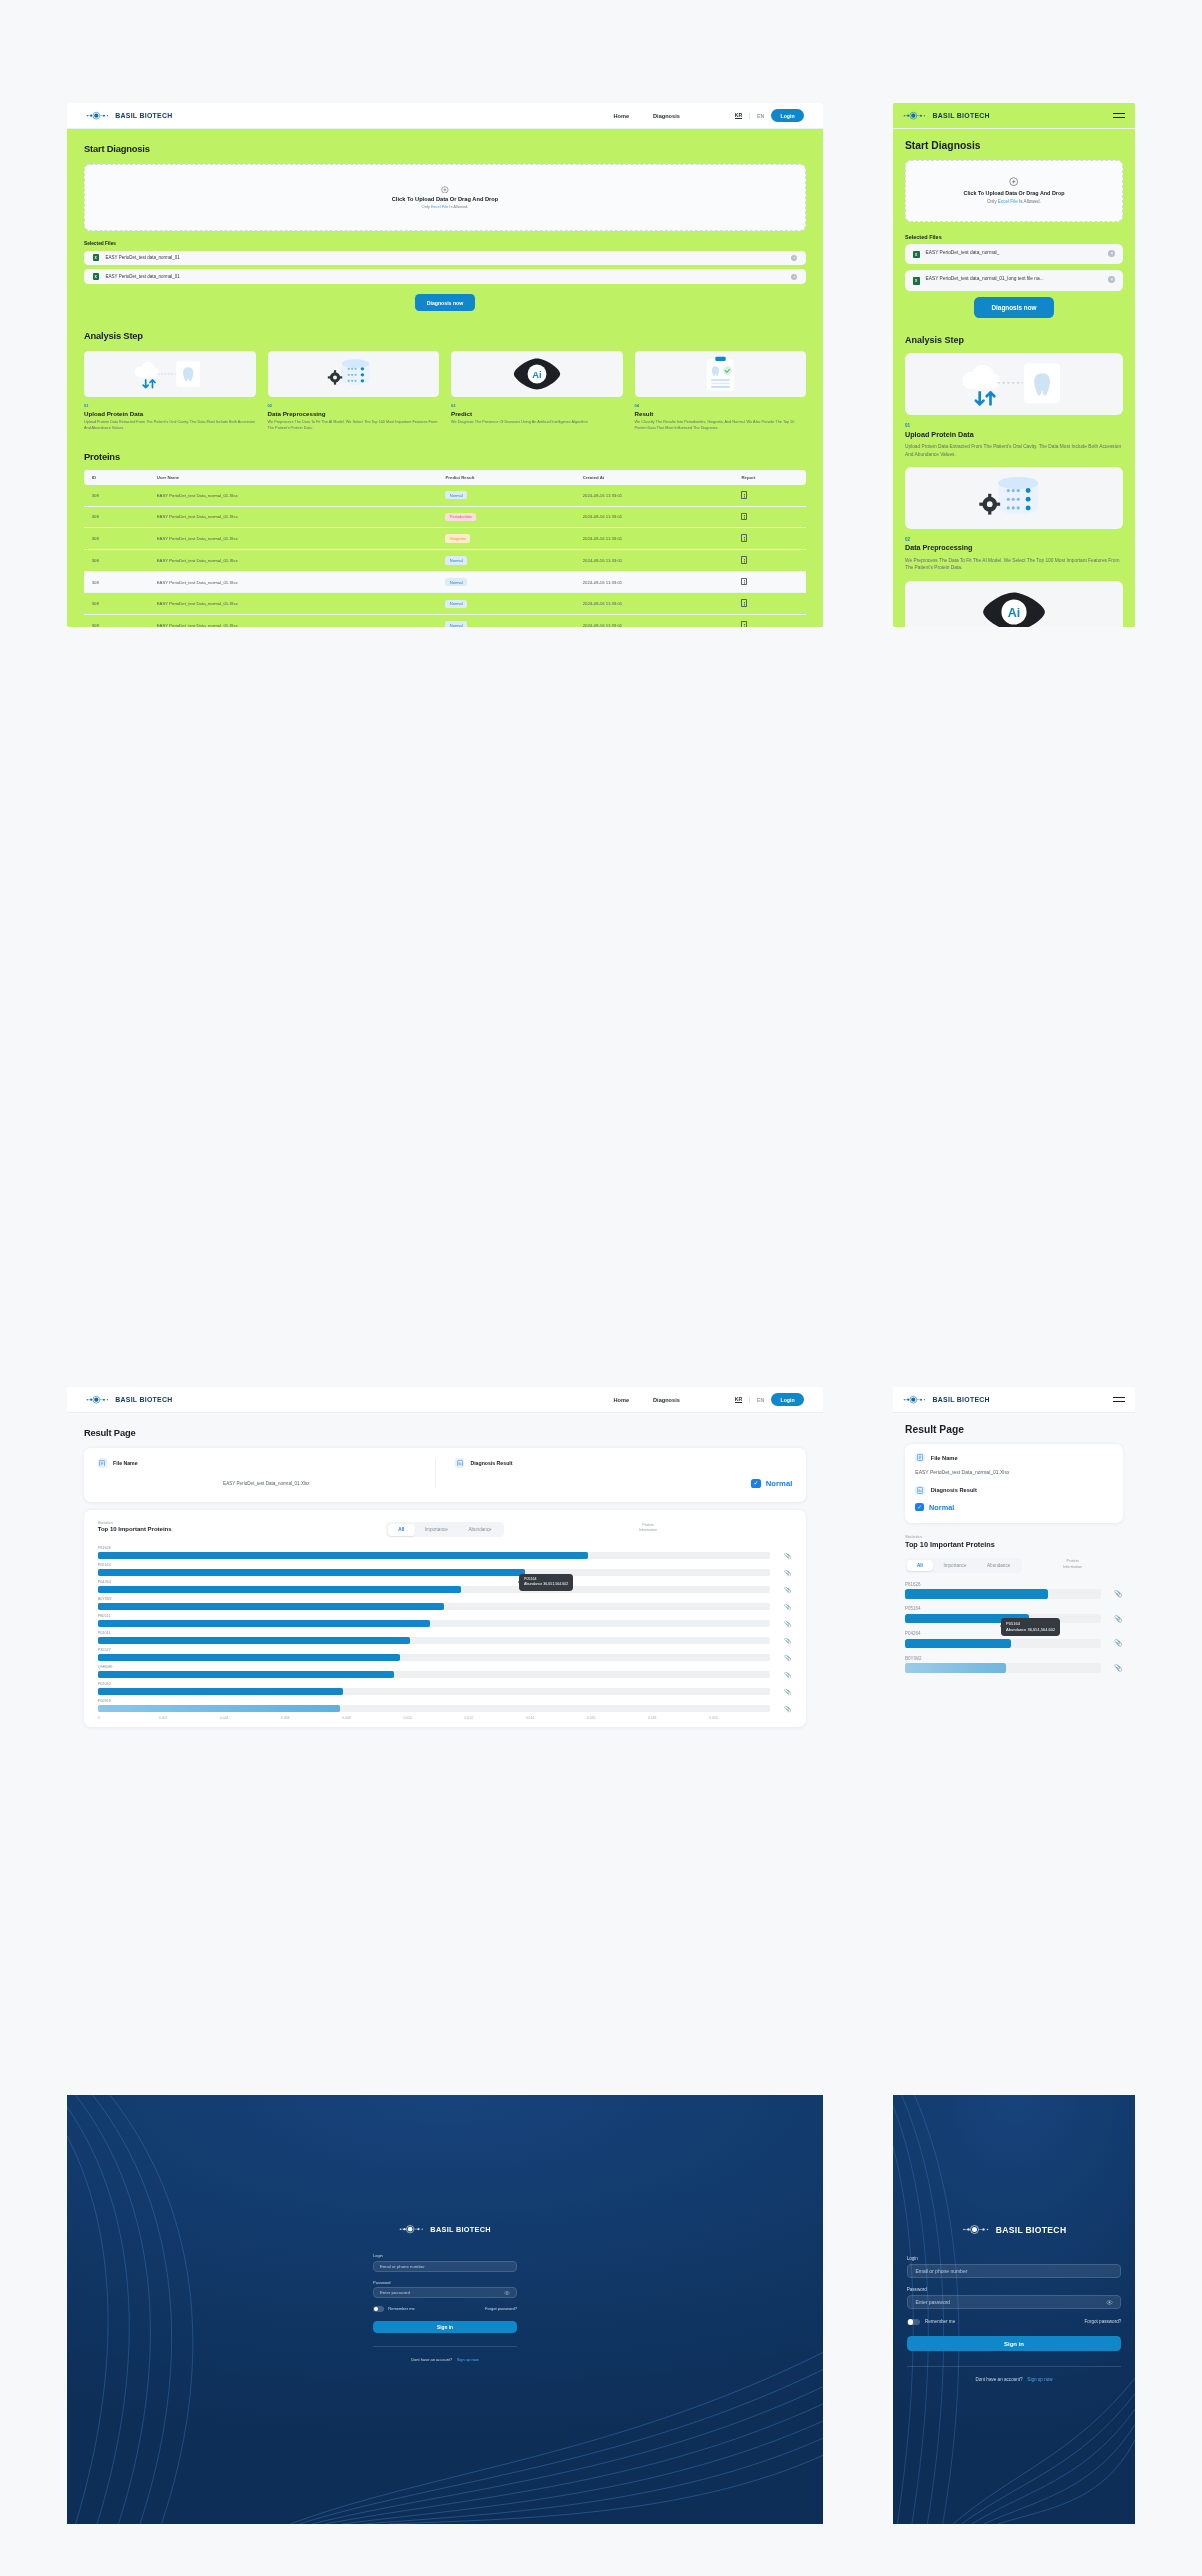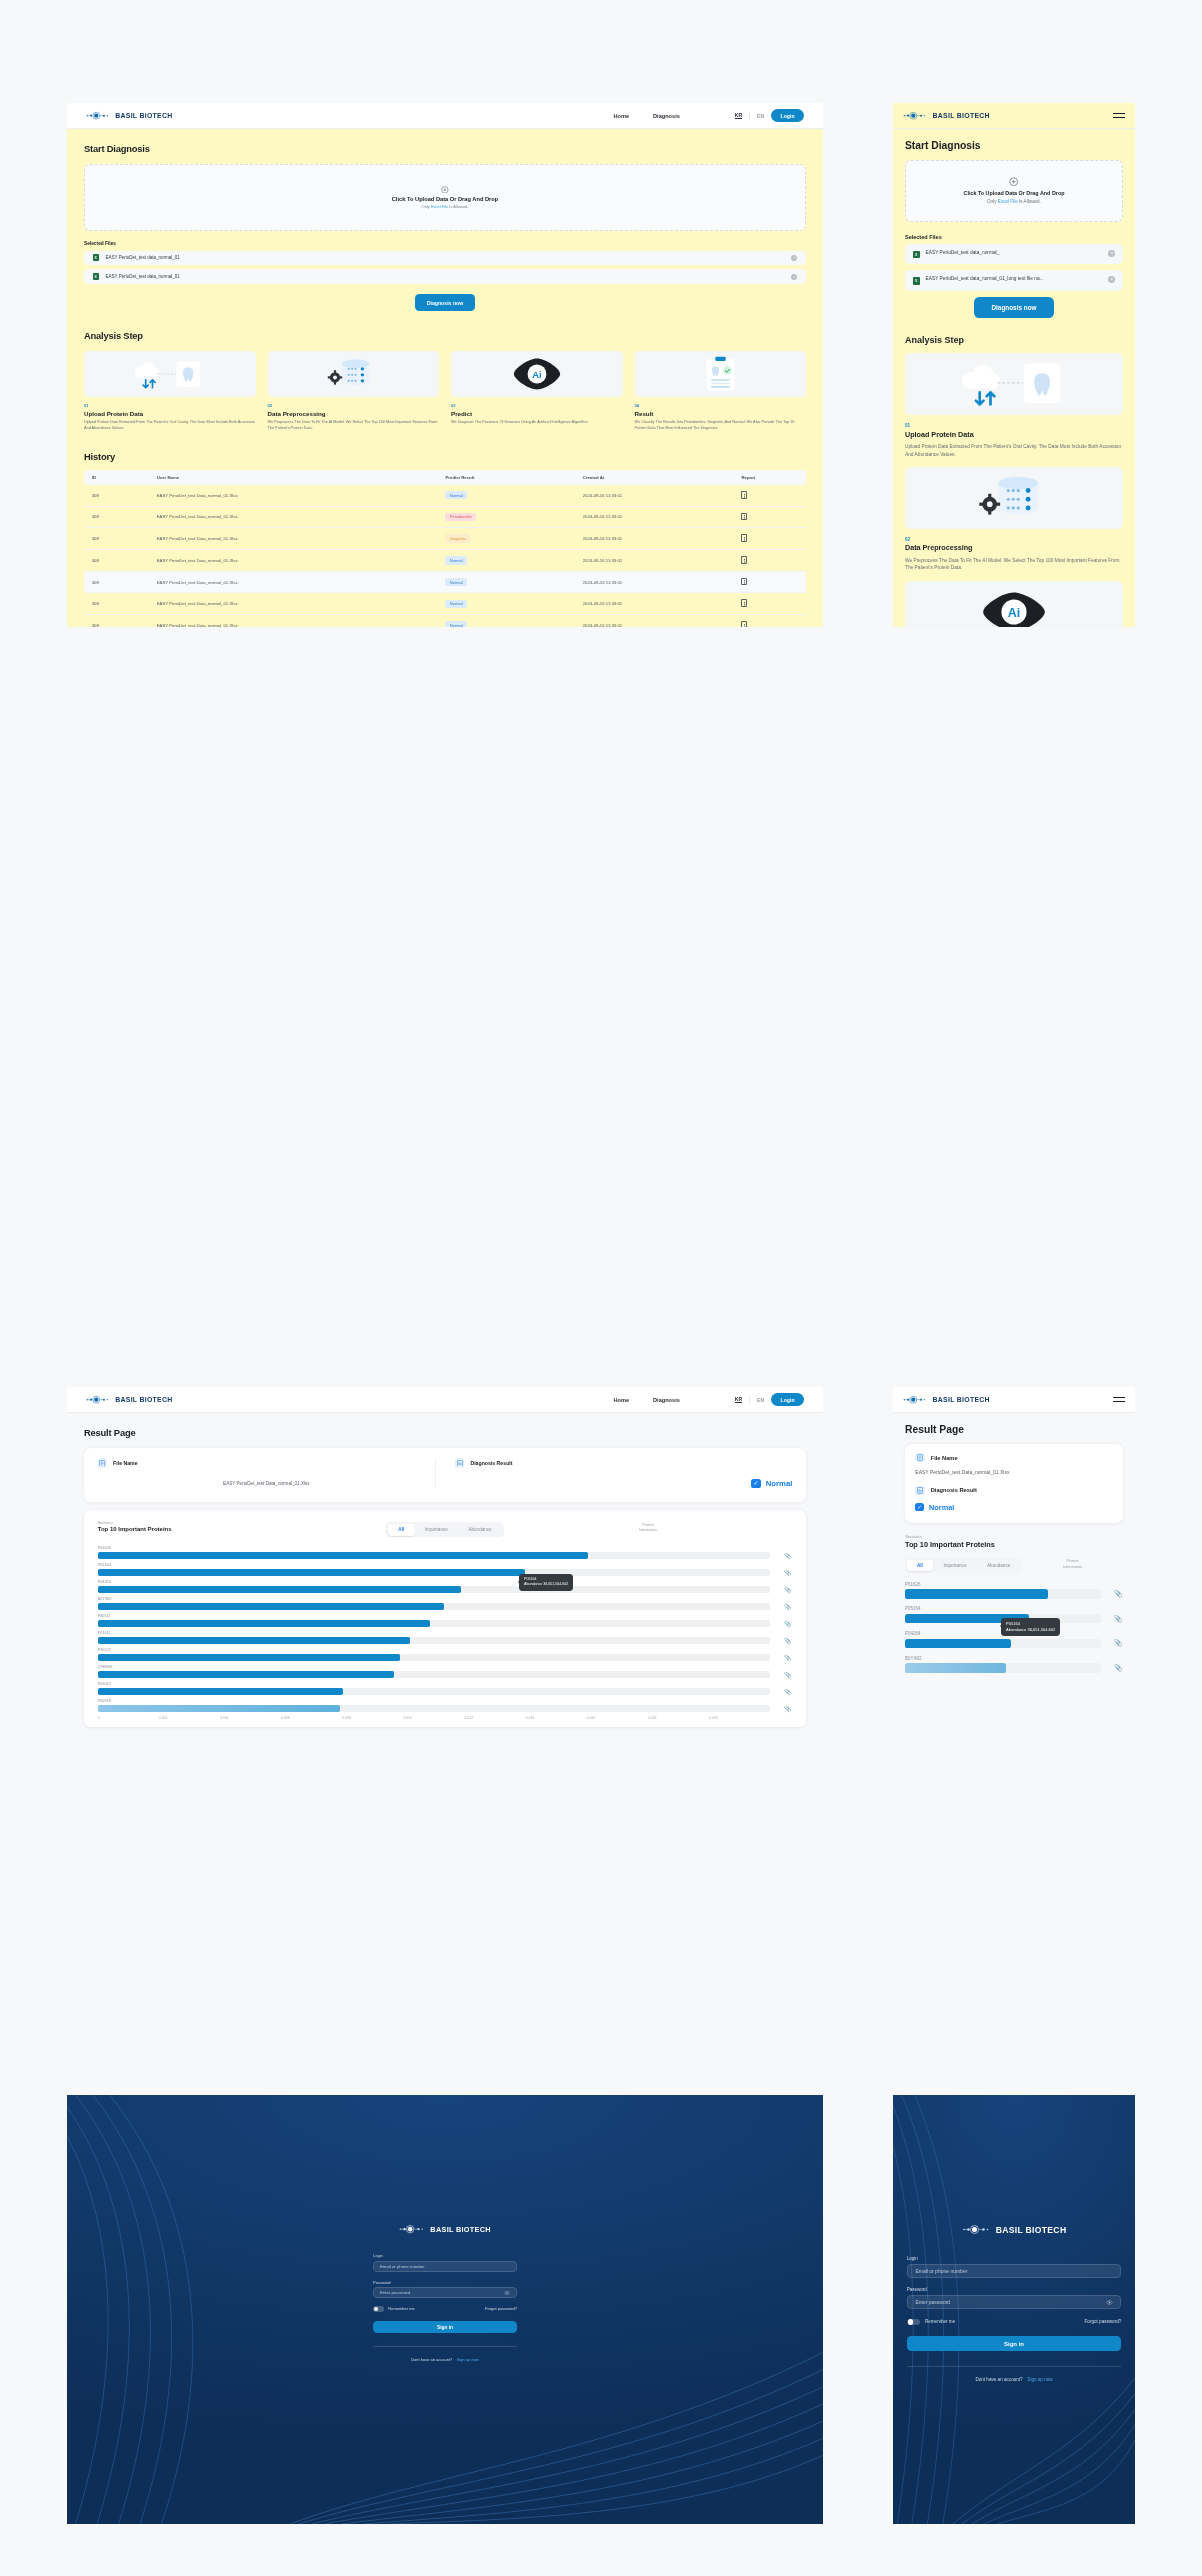--- a/index.html
+++ b/index.html
@@ -6,21 +6,21 @@
   html, body { width: 1202px; height: 2576px; }
   body {
     background: #f7f8fa;
     font-family: "Liberation Sans", sans-serif;
     color: #1a1d21;
     -webkit-font-smoothing: antialiased;
   }
   .canvas { position: relative; width: 1202px; height: 2576px; overflow: hidden; }
 
   
-  .frame { position: absolute; background: #fef9c3; overflow: hidden; }
+  .frame { position: absolute; background: #bef264; overflow: hidden; }
   .frame-desktop { left: 67px; width: 756px; }
   .frame-mobile  { left: 893px; width: 242px; }
 
   
   .logo { display: flex; align-items: center; gap: 5.2px; }
   .logo-mark { display: block; }
   .logo-text { font-weight: 700; letter-spacing: 0.3px; color: #123a63; white-space: nowrap; }
 
   
   .dtop-nav {
@@ -329,21 +329,21 @@
               <rect x="15" y="32" width="22" height="1.8" rx=".9" fill="#dcebf9"></rect>
               <rect x="15" y="36" width="22" height="1.8" rx=".9" fill="#bedcf6"></rect>
             </svg>
           </div>
           <div class="step-num">04</div>
           <div class="step-title">Result</div>
           <div class="step-desc">We Classify The Results Into Periodontitis, Gingivitis, And Normal. We Also Provide The Top 10 Protein Data That Most Influenced The Diagnosis.</div>
         </div>
       </div>
 
-      <div class="sec-title" style="margin-top:19px;">History</div>
+      <div class="sec-title" style="margin-top:19px;">Proteins</div>
 
       <table class="tbl">
         <thead>
           <tr>
             <th style="width:9%">ID</th>
             <th style="width:40%">User Name</th>
             <th style="width:19%">Predict Result</th>
             <th style="width:22%">Created At</th>
             <th style="width:10%">Report</th>
           </tr>

